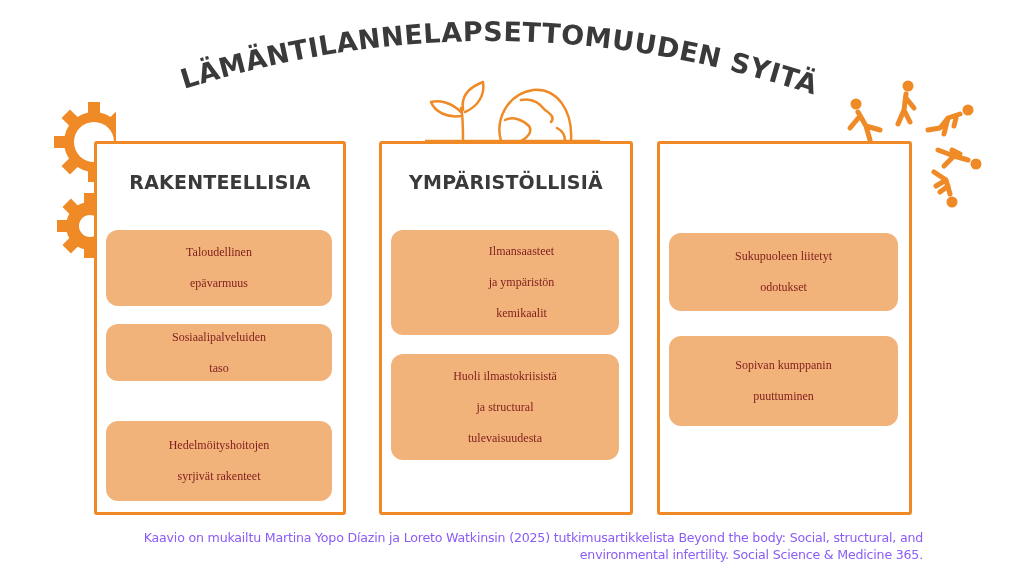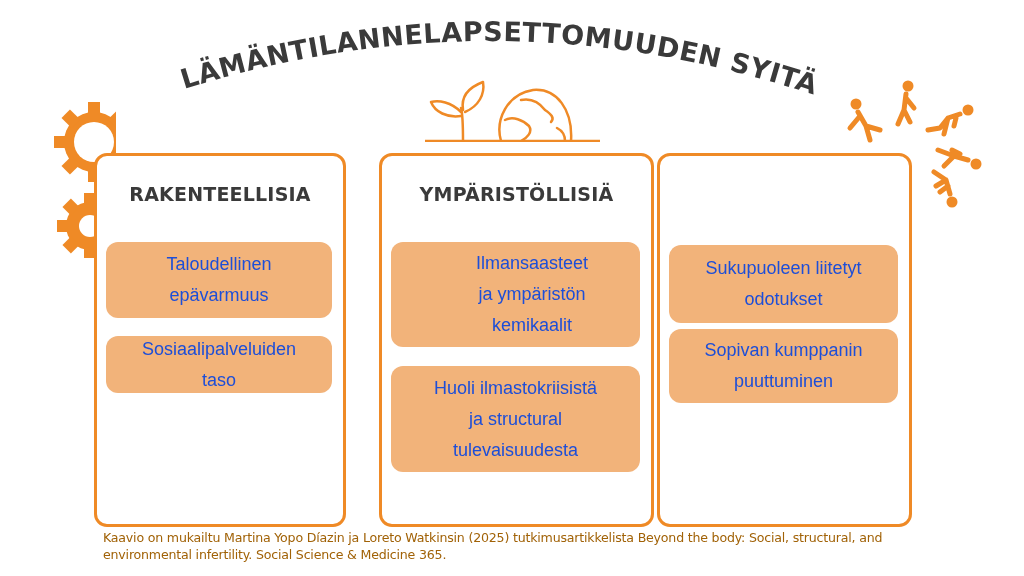--- a/index.html
+++ b/index.html
@@ -6,46 +6,46 @@
   html, body { width: 1024px; height: 576px; background: #ffffff; overflow: hidden; }
   body { position: relative; font-family: "Liberation Sans", sans-serif; color: #2b2b2b; }
 
   .title-arc { position: absolute; left: 0; top: 0; width: 1024px; height: 110px; }
   .title-arc text { font-family: "DejaVu Sans", sans-serif; font-weight: bold; font-size: 27px; fill: #3a3a3a; letter-spacing: 0.5px; }
 
   .deco { position: absolute; }
 
   .column {
     position: absolute; top: 141px; height: 374px;
-    border: 3px solid #ef8a26; border-radius: 13px; background: #ffffff; margin-top: 12px;
+    border: 3px solid #ef8a26; border-radius: 3px; background: #ffffff;
   }
   .col-1 { left: 94px; width: 252px; }
-  .col-2 { left: 379px; width: 275px; }
+  .col-2 { left: 379px; width: 254px; }
   .col-3 { left: 657px; width: 255px; }
 
   .col-heading {
     position: absolute; left: 0; right: 0; top: 27px; text-align: center;
     font-family: "DejaVu Sans", sans-serif; font-weight: bold; font-size: 19px;
     color: #3a3a3a; letter-spacing: 0.2px;
   }
 
   .item {
     position: absolute; left: 9px; right: 11px;
     background: #f2b37a; border-radius: 12px;
     display: flex; align-items: center; justify-content: center;
-    text-align: center; font-family: Liberation Sans, sans-serif;
-    font-size: 18px; line-height: 31px; color: #1d4ed8;
+    text-align: center; font-family: Liberation Serif, serif;
+    font-size: 12px; line-height: 31px; color: #7f1d1d;
     padding: 0 6px;
   }
   .item span { white-space: pre-line; }
 
   .caption {
     position: absolute; left: 103px; top: 529px; width: 820px;
     font-family: "DejaVu Sans", sans-serif; font-size: 12.6px; line-height: 17px;
-    color: #a16207; letter-spacing: -0.2px;
+    color: #8b5cf6; letter-spacing: -0.2px; text-align: right;
   }
 </style>
 </head>
 <body>
 
 <svg class="title-arc" viewBox="0 0 1024 110">
   <defs>
     <path id="arcPath" d="M 175 92 Q 490 -10 805 92"></path>
   </defs>
   <text>
@@ -125,20 +125,24 @@
 <div class="column col-1">
   <div class="col-heading">RAKENTEELLISIA</div>
   <div class="item" style="top:86px; height:76px;">
     <span>Taloudellinen
 epävarmuus</span>
   </div>
   <div class="item" style="top:180px; height:57px;">
     <span>Sosiaalipalveluiden
 taso</span>
   </div>
+  <div class="item" style="top:277px; height:80px;">
+    <span>Hedelmöityshoitojen
+syrjivät rakenteet</span>
+  </div>
 </div>
 
 <div class="column col-2">
   <div class="col-heading">YMPÄRISTÖLLISIÄ</div>
   <div class="item" style="top:86px; height:105px;padding-left:39px;">
     <span>Ilmansaasteet
 ja ympäristön
 kemikaalit</span>
   </div>
   <div class="item" style="top:210px; height:106px;">
@@ -146,19 +150,19 @@
 ja structural
 tulevaisuudesta</span>
   </div>
 </div>
 
 <div class="column col-3">
   <div class="item" style="top:89px; height:78px;">
     <span>Sukupuoleen liitetyt
 odotukset</span>
   </div>
-  <div class="item" style="top:173px; height:74px;">
+  <div class="item" style="top:192px; height:90px;">
     <span>Sopivan kumppanin
 puuttuminen</span>
   </div>
 </div>
 
 <div class="caption">Kaavio on mukailtu Martina Yopo Díazin ja Loreto Watkinsin (2025) tutkimusartikkelista Beyond the body: Social, structural, and environmental infertility. Social Science &amp; Medicine 365.</div>
 
 </body></html>

